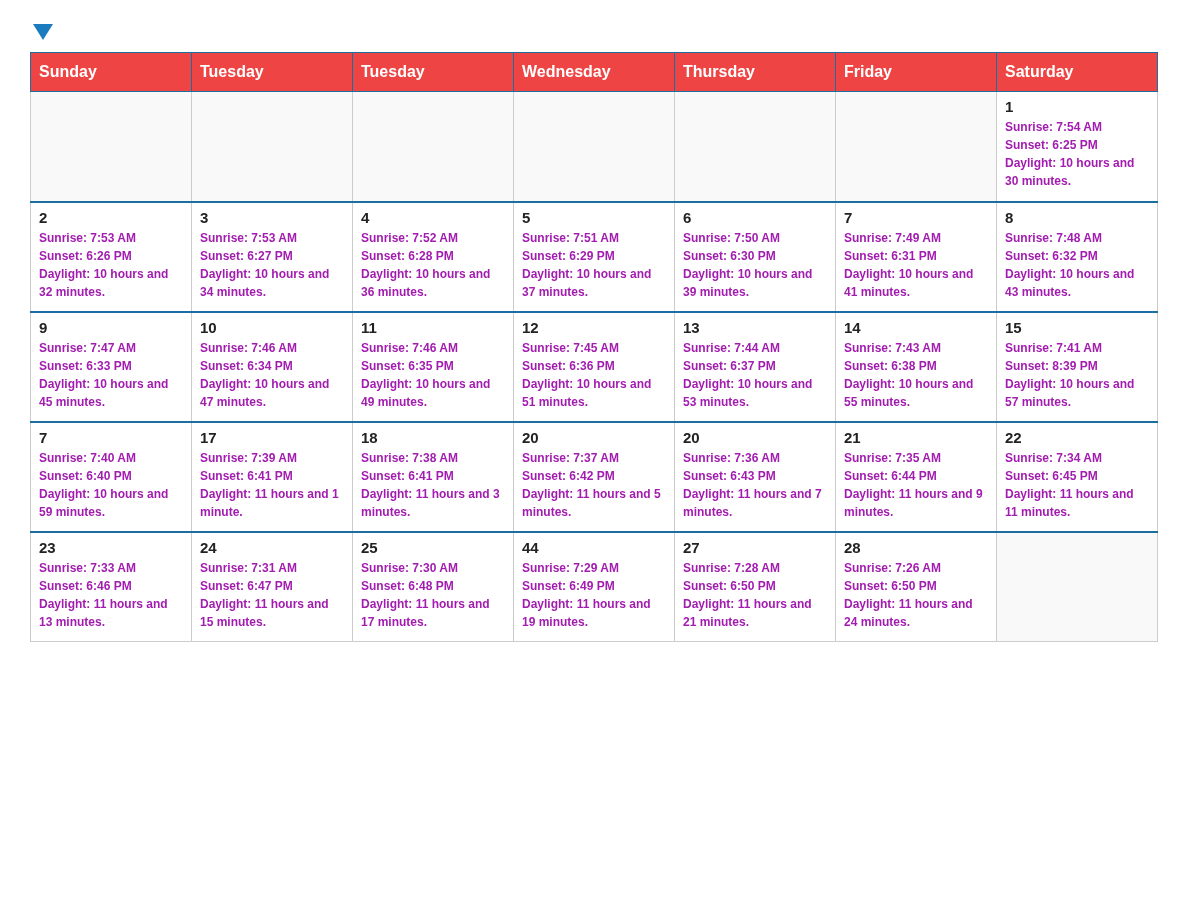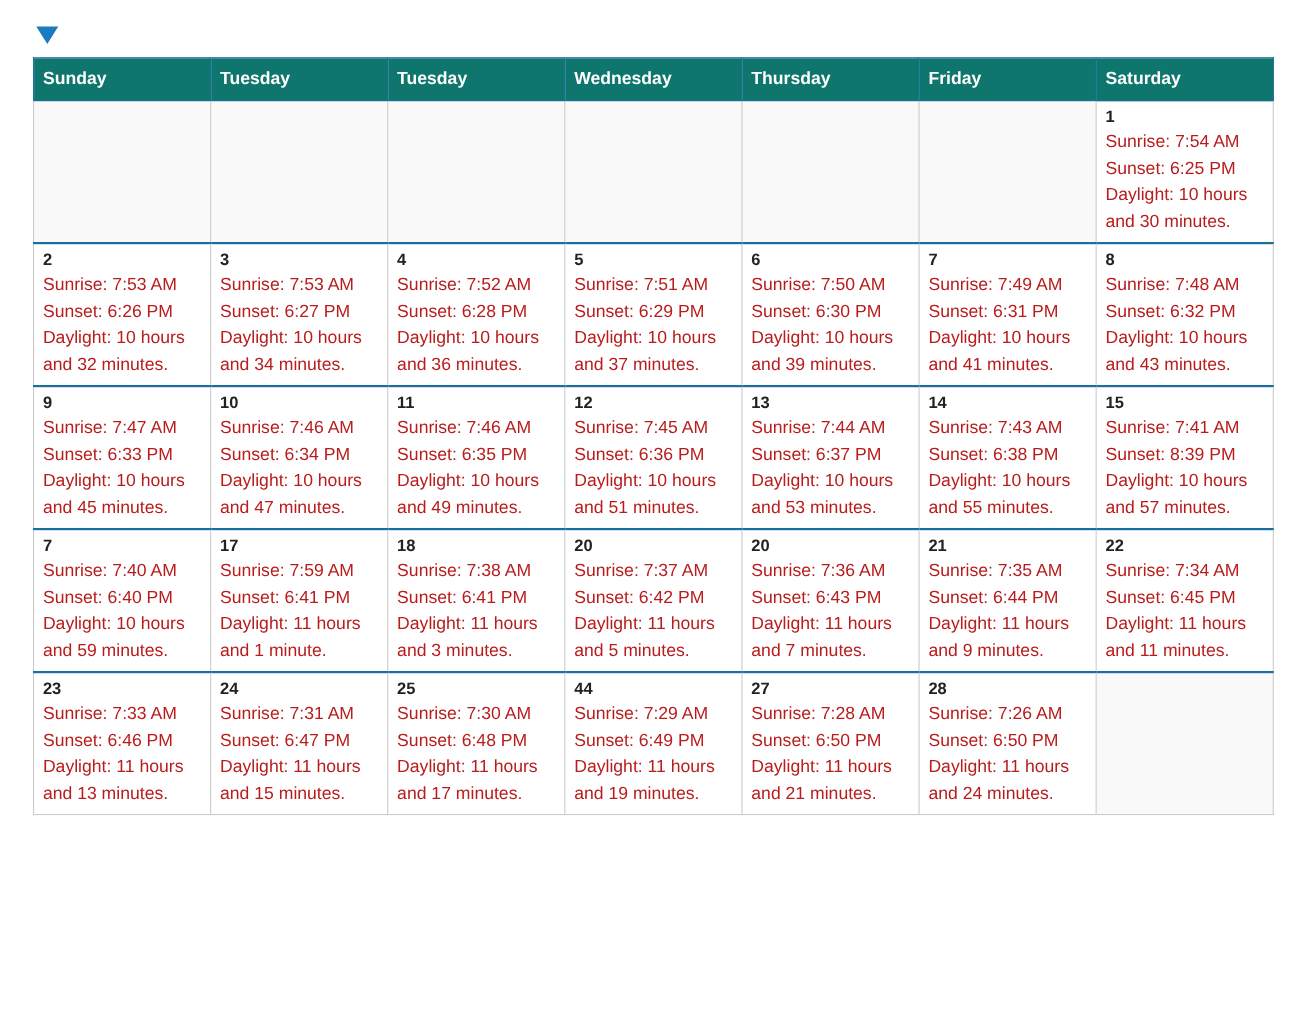--- a/index.html
+++ b/index.html
@@ -55,21 +55,21 @@
       font-size: 20px;
       color: #555;
       margin-top: 4px;
     }
     .calendar {
       width: 100%;
       border-collapse: collapse;
       border: 1px solid #aaa;
     }
     .calendar th {
-      background: #0f766e;
+      background: #ef4444;
       color: #fff;
       font-size: 16px;
       font-weight: bold;
       padding: 10px 8px;
       border: 1px solid #1a6fa0;
       text-align: left;
     }
     .calendar td {
       border: 1px solid #ccc;
       vertical-align: top;
@@ -79,23 +79,24 @@
       height: 110px;
     }
     .day-number {
       font-size: 15px;
       font-weight: bold;
       color: #222;
       display: block;
       margin-bottom: 3px;
     }
     .day-info {
-      font-size: 16px;
-      color: #b91c1c;
+      font-size: 12px;
+      color: #a21caf;
       line-height: 1.5;
+      font-weight: bold;
     }
     .empty-cell {
       background: #f9f9f9;
     }
     tr:not(:first-child) td {
       border-top: 2px solid #1a6fa0;
     }
   </style>
 </head>
 <body>
@@ -231,21 +232,21 @@
       </tr>
       <tr>
         <td>
           <span class="day-number">7</span>
           <div class="day-info">Sunrise: 7:40 AM
 Sunset: 6:40 PM
 Daylight: 10 hours and 59 minutes.</div>
         </td>
         <td>
           <span class="day-number">17</span>
-          <div class="day-info">Sunrise: 7:59 AM
+          <div class="day-info">Sunrise: 7:39 AM
 Sunset: 6:41 PM
 Daylight: 11 hours and 1 minute.</div>
         </td>
         <td>
           <span class="day-number">18</span>
           <div class="day-info">Sunrise: 7:38 AM
 Sunset: 6:41 PM
 Daylight: 11 hours and 3 minutes.</div>
         </td>
         <td>

